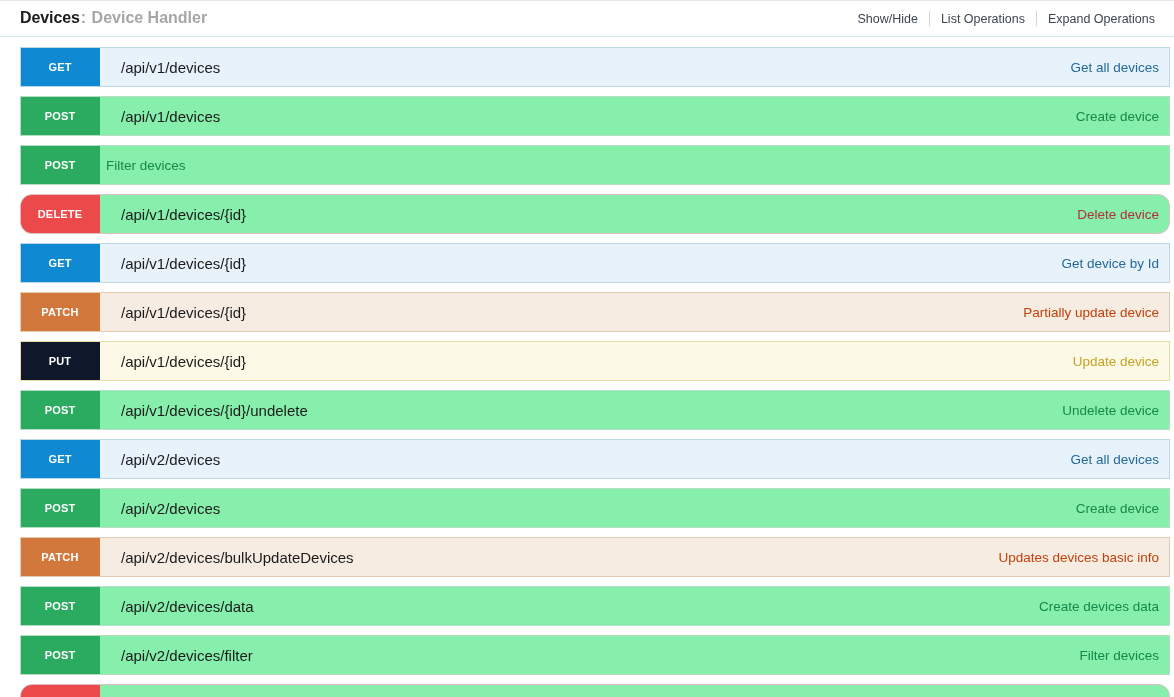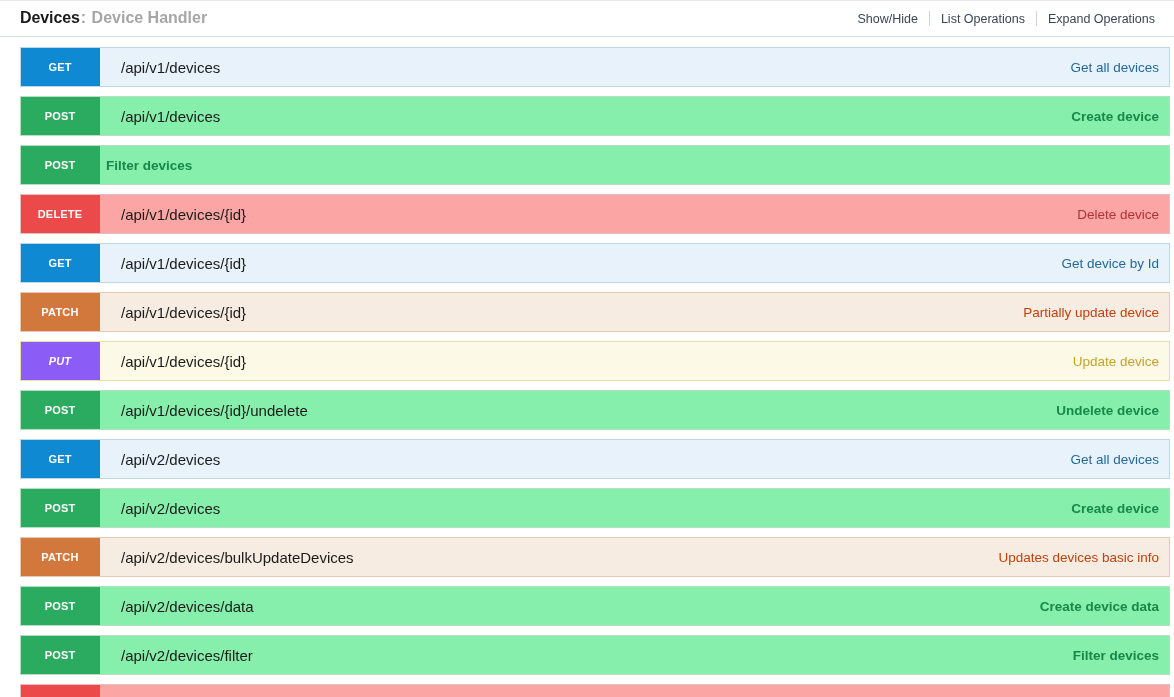--- a/index.html
+++ b/index.html
@@ -126,31 +126,31 @@
     white-space: nowrap;
   }
 
   
   .m-get    .op-method { background: #0f8ad2; }
   .m-get               { background: #e7f2fa; border-color: #bcd8e8; }
   .m-get    .op-summary{ color: #23699a; }
 
   .m-post   .op-method { background: #2aab5f; }
   .m-post              { background: #86efac; border-color: #b7ddc2; }
-  .m-post   .op-summary{ color: #16884a; font-weight: bold; }
+  .m-post   .op-summary{ color: #16884a; }
 
   .m-delete .op-method { background: #ec4a4a; }
-  .m-delete            { background: #fca5a5; border-color: #e2bfc5; }
+  .m-delete            { background: #86efac; border-color: #e2bfc5; border-radius: 12px; }
   .m-delete .op-summary{ color: #b03235; }
 
   .m-patch  .op-method { background: #d3783c; }
   .m-patch             { background: #f6ece2; border-color: #e5cbb1; }
   .m-patch  .op-summary{ color: #c2410c; }
 
-  .m-put    .op-method { background: #8b5cf6; font-style: italic; }
+  .m-put    .op-method { background: #0f172a; }
   .m-put               { background: #fcf9e6; border-color: #e8dda3; }
   .m-put    .op-summary{ color: #c6a327; }
 </style>
 </head>
 <body>
 
 <div id="app">
 
   <div class="resource-header">
     <div class="resource-title">
@@ -217,21 +217,21 @@
         <div class="op-summary">Create device</div>
       </li>
       <li class="op-row m-patch">
         <div class="op-method">PATCH</div>
         <div class="op-path">/api/v2/devices/bulkUpdateDevices</div>
         <div class="op-summary">Updates devices basic info</div>
       </li>
       <li class="op-row m-post">
         <div class="op-method">POST</div>
         <div class="op-path">/api/v2/devices/data</div>
-        <div class="op-summary">Create device data</div>
+        <div class="op-summary">Create devices data</div>
       </li>
       <li class="op-row m-post">
         <div class="op-method">POST</div>
         <div class="op-path">/api/v2/devices/filter</div>
         <div class="op-summary">Filter devices</div>
       </li>
       <li class="op-row m-delete">
         <div class="op-method">DELETE</div>
         <div class="op-path">/api/v2/devices/{id}</div>
         <div class="op-summary">Delete device</div>

